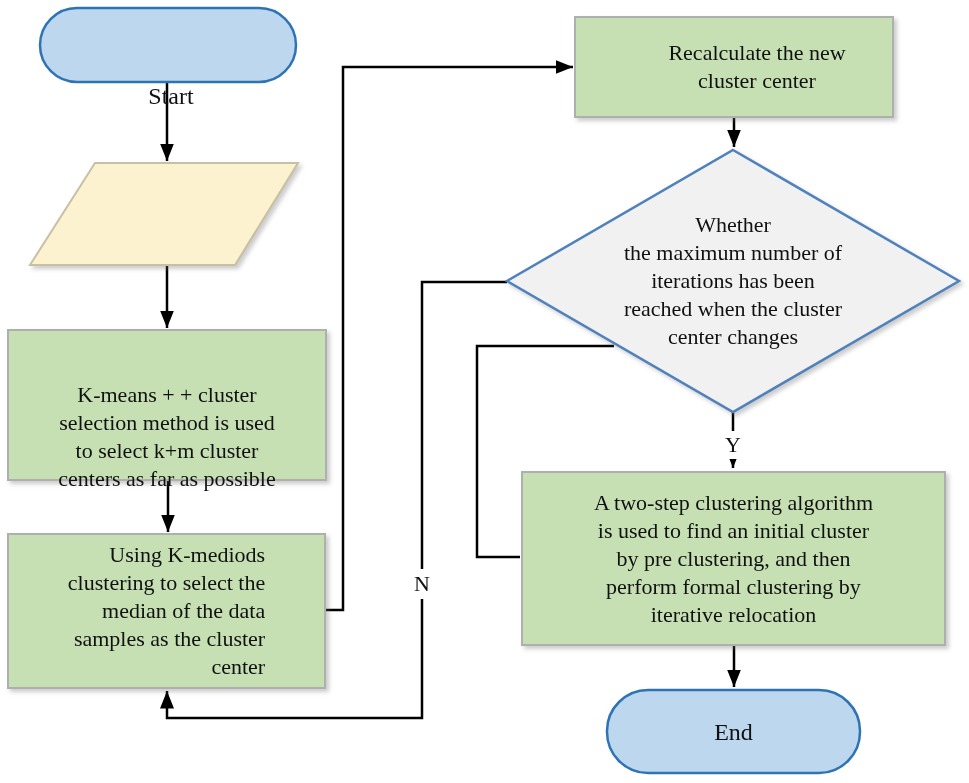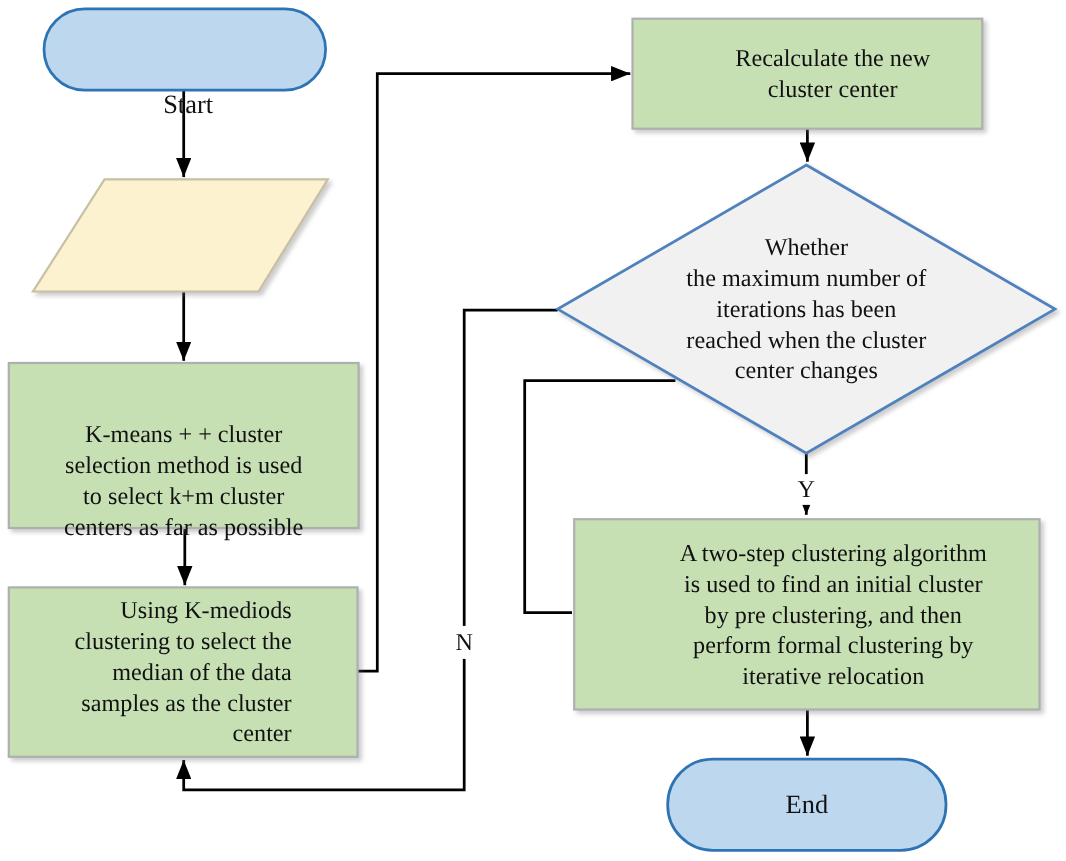--- a/index.html
+++ b/index.html
@@ -125,21 +125,21 @@
 
   <div class="node-label" style="left:575px; top:17px; width:364px; height:100px;text-align:center;">Recalculate the new
 cluster center</div>
 
   <div class="node-label" style="left:533px; top:171px; width:400px; height:220px;">Whether
 the maximum number of
 iterations has been
 reached when the cluster
 center changes</div>
 
-  <div class="node-label" style="left:546px; top:472px; width:423px; height:173px;">A two-step clustering algorithm
+  <div class="node-label" style="left:522px; top:472px; width:423px; height:173px;">A two-step clustering algorithm
 is used to find an initial cluster
 by pre clustering, and then
 perform formal clustering by
 iterative relocation</div>
 
   <div class="node-label terminator-label" style="left:607px; top:690px; width:253px; height:83px;text-align:right;">End</div>
 
   <div class="edge-label" style="left:720px; top:431px; width:26px; height:28px;">Y</div>
 
   <div class="edge-label" style="left:408px; top:569px; width:28px; height:30px;">N</div>

